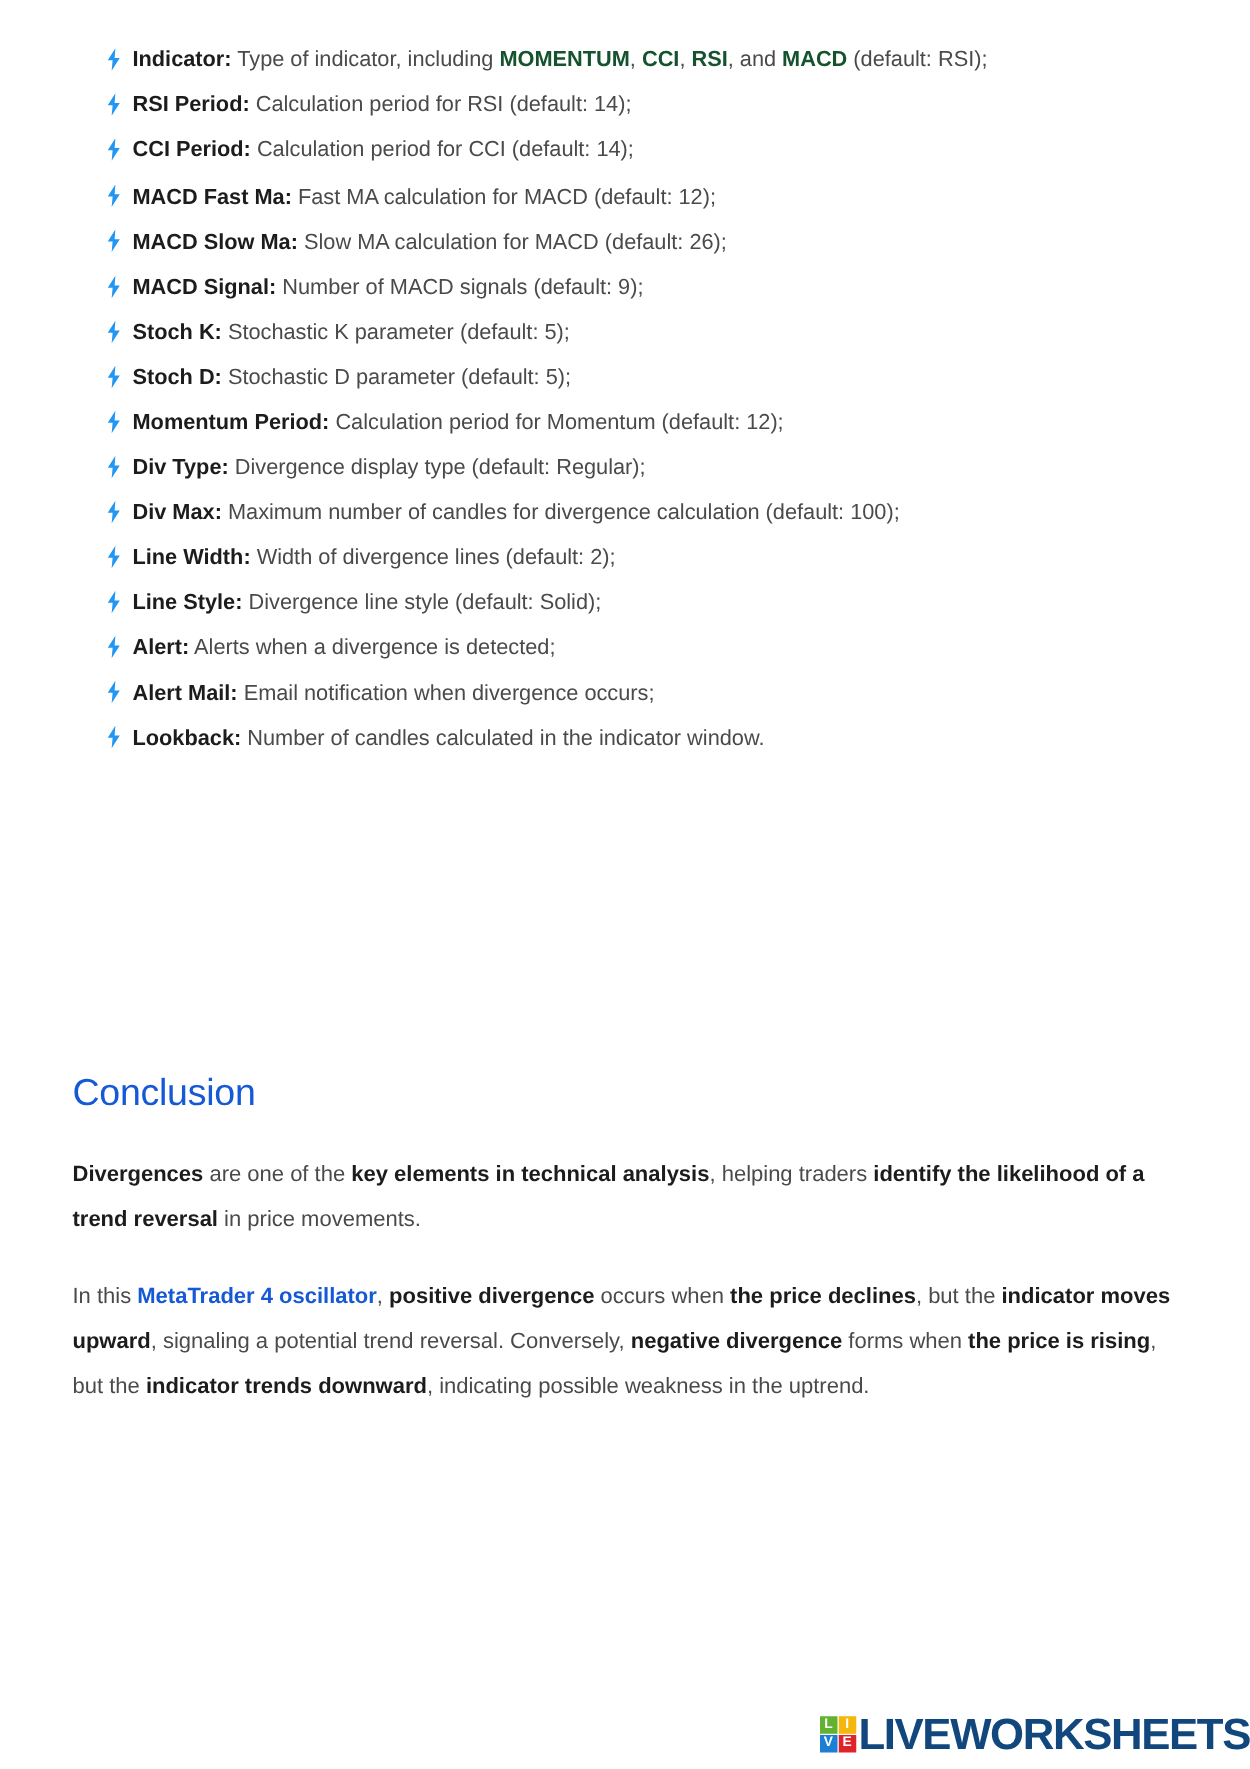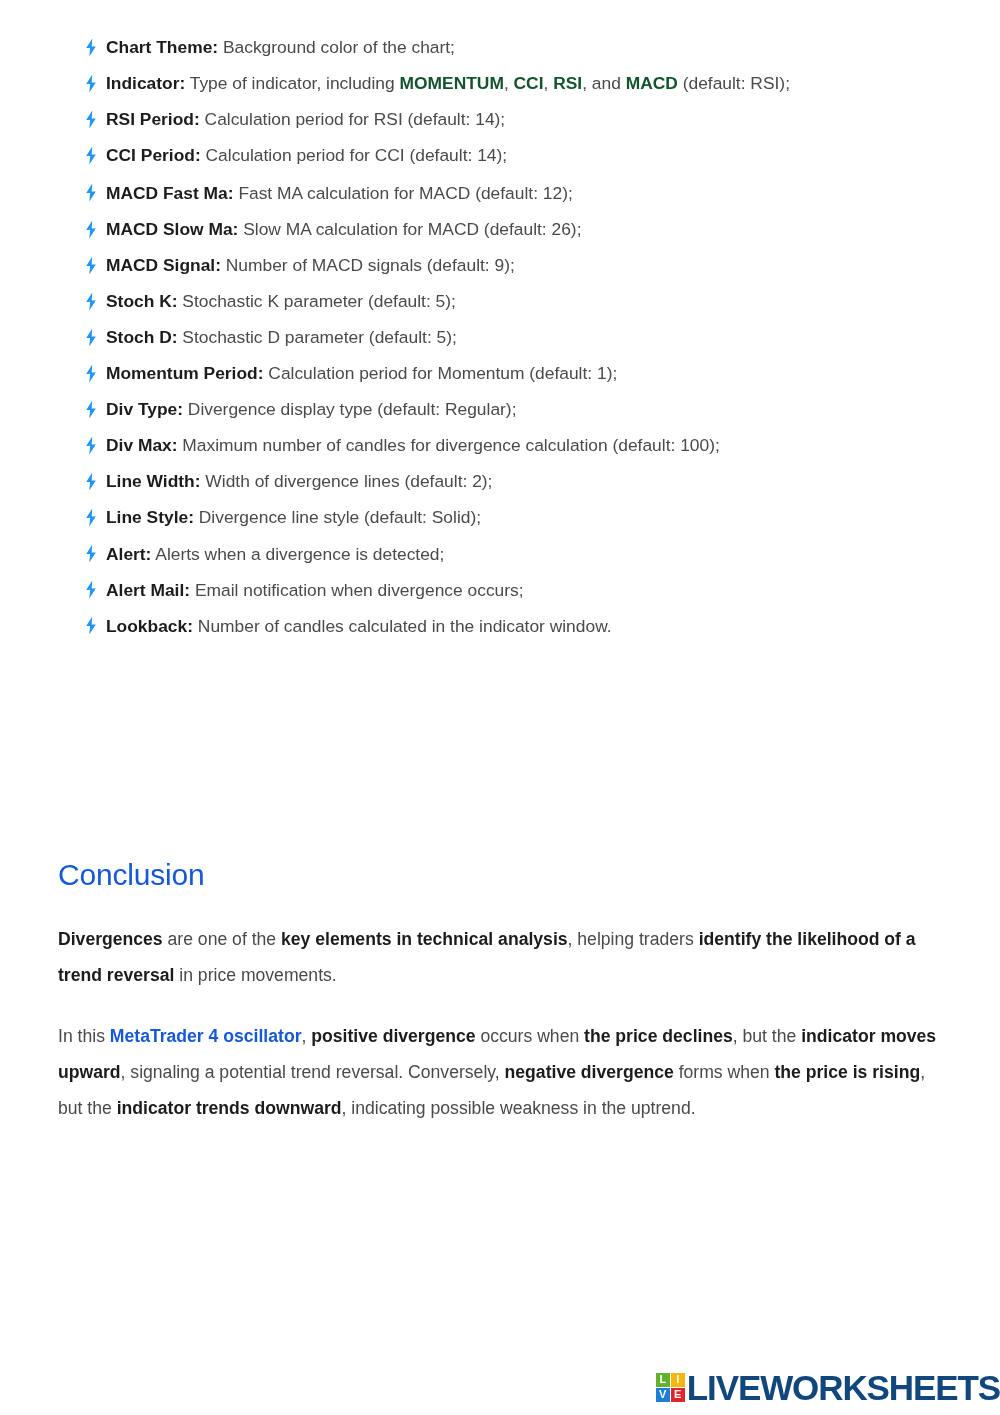--- a/index.html
+++ b/index.html
@@ -144,23 +144,20 @@
   }
 </style>
 </head>
 <body>
 
 <div class="page">
 
   <ul class="param-list">
       <li class="param-item"><span class="bolt-icon"><svg viewBox="0 0 12 18" width="12" height="18" aria-hidden="true">
             <path d="M7.3 0 L1.2 9.6 L5.1 9.6 L4.3 18 L10.8 7.9 L6.7 7.9 Z" fill="#2196f3"></path>
-          </svg></span><span class="param-term">Chart Theme:</span><span class="param-desc"> Background color of the chart;</span></li>
-      <li class="param-item"><span class="bolt-icon"><svg viewBox="0 0 12 18" width="12" height="18" aria-hidden="true">
-            <path d="M7.3 0 L1.2 9.6 L5.1 9.6 L4.3 18 L10.8 7.9 L6.7 7.9 Z" fill="#2196f3"></path>
           </svg></span><span class="param-term">Indicator:</span><span class="param-desc"> Type of indicator, including <b>MOMENTUM</b>, <b>CCI</b>, <b>RSI</b>, and <b>MACD</b> (default: RSI);</span></li>
       <li class="param-item"><span class="bolt-icon"><svg viewBox="0 0 12 18" width="12" height="18" aria-hidden="true">
             <path d="M7.3 0 L1.2 9.6 L5.1 9.6 L4.3 18 L10.8 7.9 L6.7 7.9 Z" fill="#2196f3"></path>
           </svg></span><span class="param-term">RSI Period:</span><span class="param-desc"> Calculation period for RSI (default: 14);</span></li>
       <li class="param-item"><span class="bolt-icon"><svg viewBox="0 0 12 18" width="12" height="18" aria-hidden="true">
             <path d="M7.3 0 L1.2 9.6 L5.1 9.6 L4.3 18 L10.8 7.9 L6.7 7.9 Z" fill="#2196f3"></path>
           </svg></span><span class="param-term">CCI Period:</span><span class="param-desc"> Calculation period for CCI (default: 14);</span></li>
       <li class="param-item gap-before"><span class="bolt-icon"><svg viewBox="0 0 12 18" width="12" height="18" aria-hidden="true">
             <path d="M7.3 0 L1.2 9.6 L5.1 9.6 L4.3 18 L10.8 7.9 L6.7 7.9 Z" fill="#2196f3"></path>
           </svg></span><span class="param-term">MACD Fast Ma:</span><span class="param-desc"> Fast MA calculation for MACD (default: 12);</span></li>
@@ -171,21 +168,21 @@
             <path d="M7.3 0 L1.2 9.6 L5.1 9.6 L4.3 18 L10.8 7.9 L6.7 7.9 Z" fill="#2196f3"></path>
           </svg></span><span class="param-term">MACD Signal:</span><span class="param-desc"> Number of MACD signals (default: 9);</span></li>
       <li class="param-item"><span class="bolt-icon"><svg viewBox="0 0 12 18" width="12" height="18" aria-hidden="true">
             <path d="M7.3 0 L1.2 9.6 L5.1 9.6 L4.3 18 L10.8 7.9 L6.7 7.9 Z" fill="#2196f3"></path>
           </svg></span><span class="param-term">Stoch K:</span><span class="param-desc"> Stochastic K parameter (default: 5);</span></li>
       <li class="param-item"><span class="bolt-icon"><svg viewBox="0 0 12 18" width="12" height="18" aria-hidden="true">
             <path d="M7.3 0 L1.2 9.6 L5.1 9.6 L4.3 18 L10.8 7.9 L6.7 7.9 Z" fill="#2196f3"></path>
           </svg></span><span class="param-term">Stoch D:</span><span class="param-desc"> Stochastic D parameter (default: 5);</span></li>
       <li class="param-item"><span class="bolt-icon"><svg viewBox="0 0 12 18" width="12" height="18" aria-hidden="true">
             <path d="M7.3 0 L1.2 9.6 L5.1 9.6 L4.3 18 L10.8 7.9 L6.7 7.9 Z" fill="#2196f3"></path>
-          </svg></span><span class="param-term">Momentum Period:</span><span class="param-desc"> Calculation period for Momentum (default: 1);</span></li>
+          </svg></span><span class="param-term">Momentum Period:</span><span class="param-desc"> Calculation period for Momentum (default: 12);</span></li>
       <li class="param-item"><span class="bolt-icon"><svg viewBox="0 0 12 18" width="12" height="18" aria-hidden="true">
             <path d="M7.3 0 L1.2 9.6 L5.1 9.6 L4.3 18 L10.8 7.9 L6.7 7.9 Z" fill="#2196f3"></path>
           </svg></span><span class="param-term">Div Type:</span><span class="param-desc"> Divergence display type (default: Regular);</span></li>
       <li class="param-item"><span class="bolt-icon"><svg viewBox="0 0 12 18" width="12" height="18" aria-hidden="true">
             <path d="M7.3 0 L1.2 9.6 L5.1 9.6 L4.3 18 L10.8 7.9 L6.7 7.9 Z" fill="#2196f3"></path>
           </svg></span><span class="param-term">Div Max:</span><span class="param-desc"> Maximum number of candles for divergence calculation (default: 100);</span></li>
       <li class="param-item"><span class="bolt-icon"><svg viewBox="0 0 12 18" width="12" height="18" aria-hidden="true">
             <path d="M7.3 0 L1.2 9.6 L5.1 9.6 L4.3 18 L10.8 7.9 L6.7 7.9 Z" fill="#2196f3"></path>
           </svg></span><span class="param-term">Line Width:</span><span class="param-desc"> Width of divergence lines (default: 2);</span></li>
       <li class="param-item"><span class="bolt-icon"><svg viewBox="0 0 12 18" width="12" height="18" aria-hidden="true">

